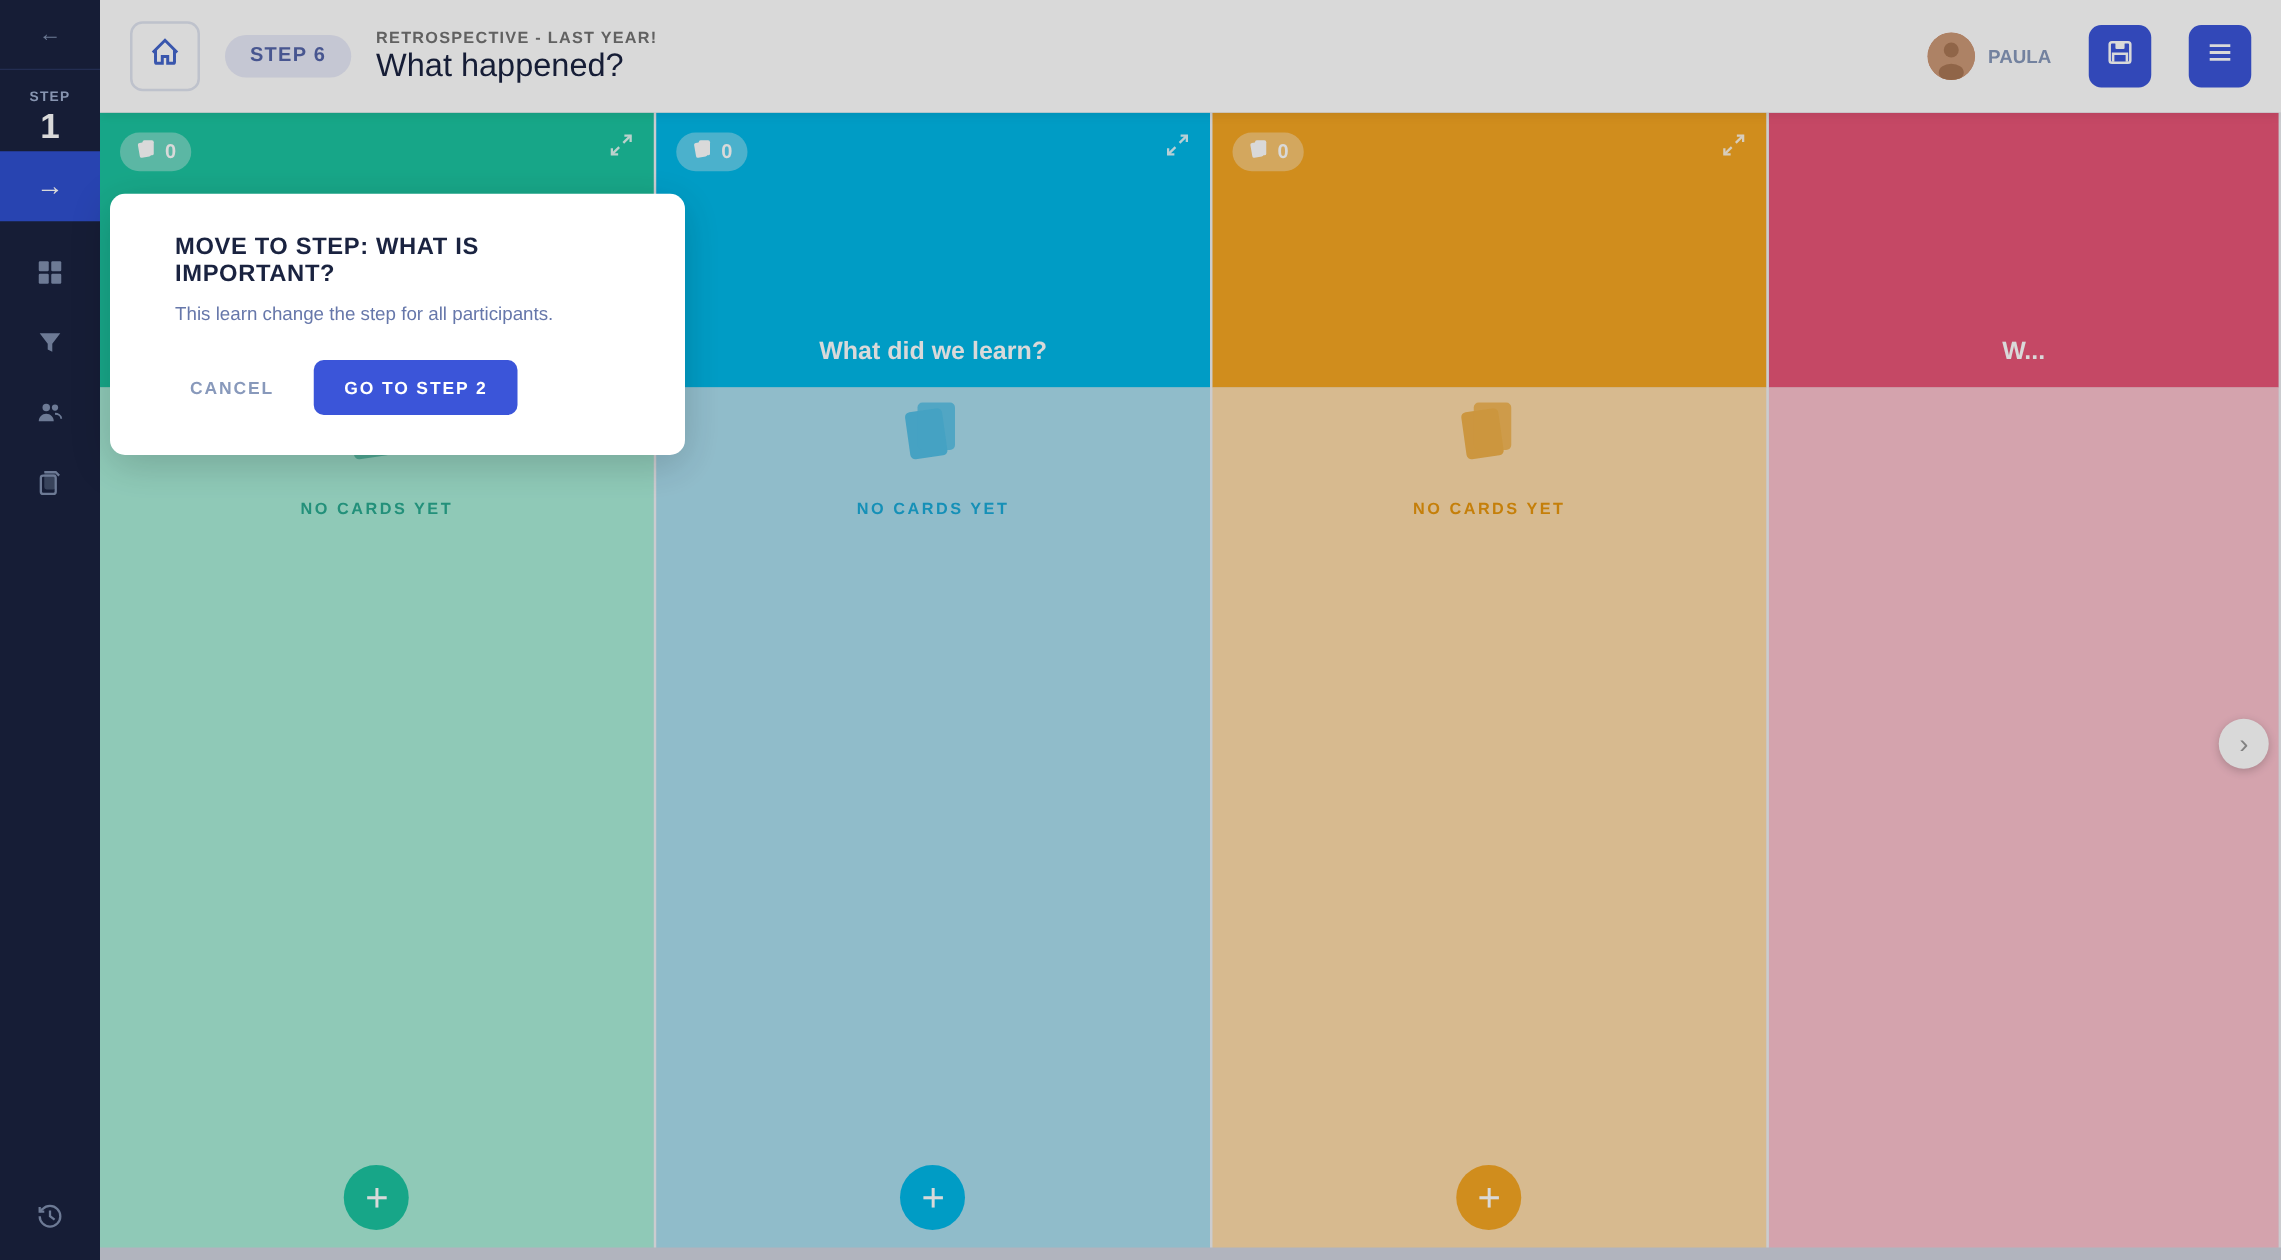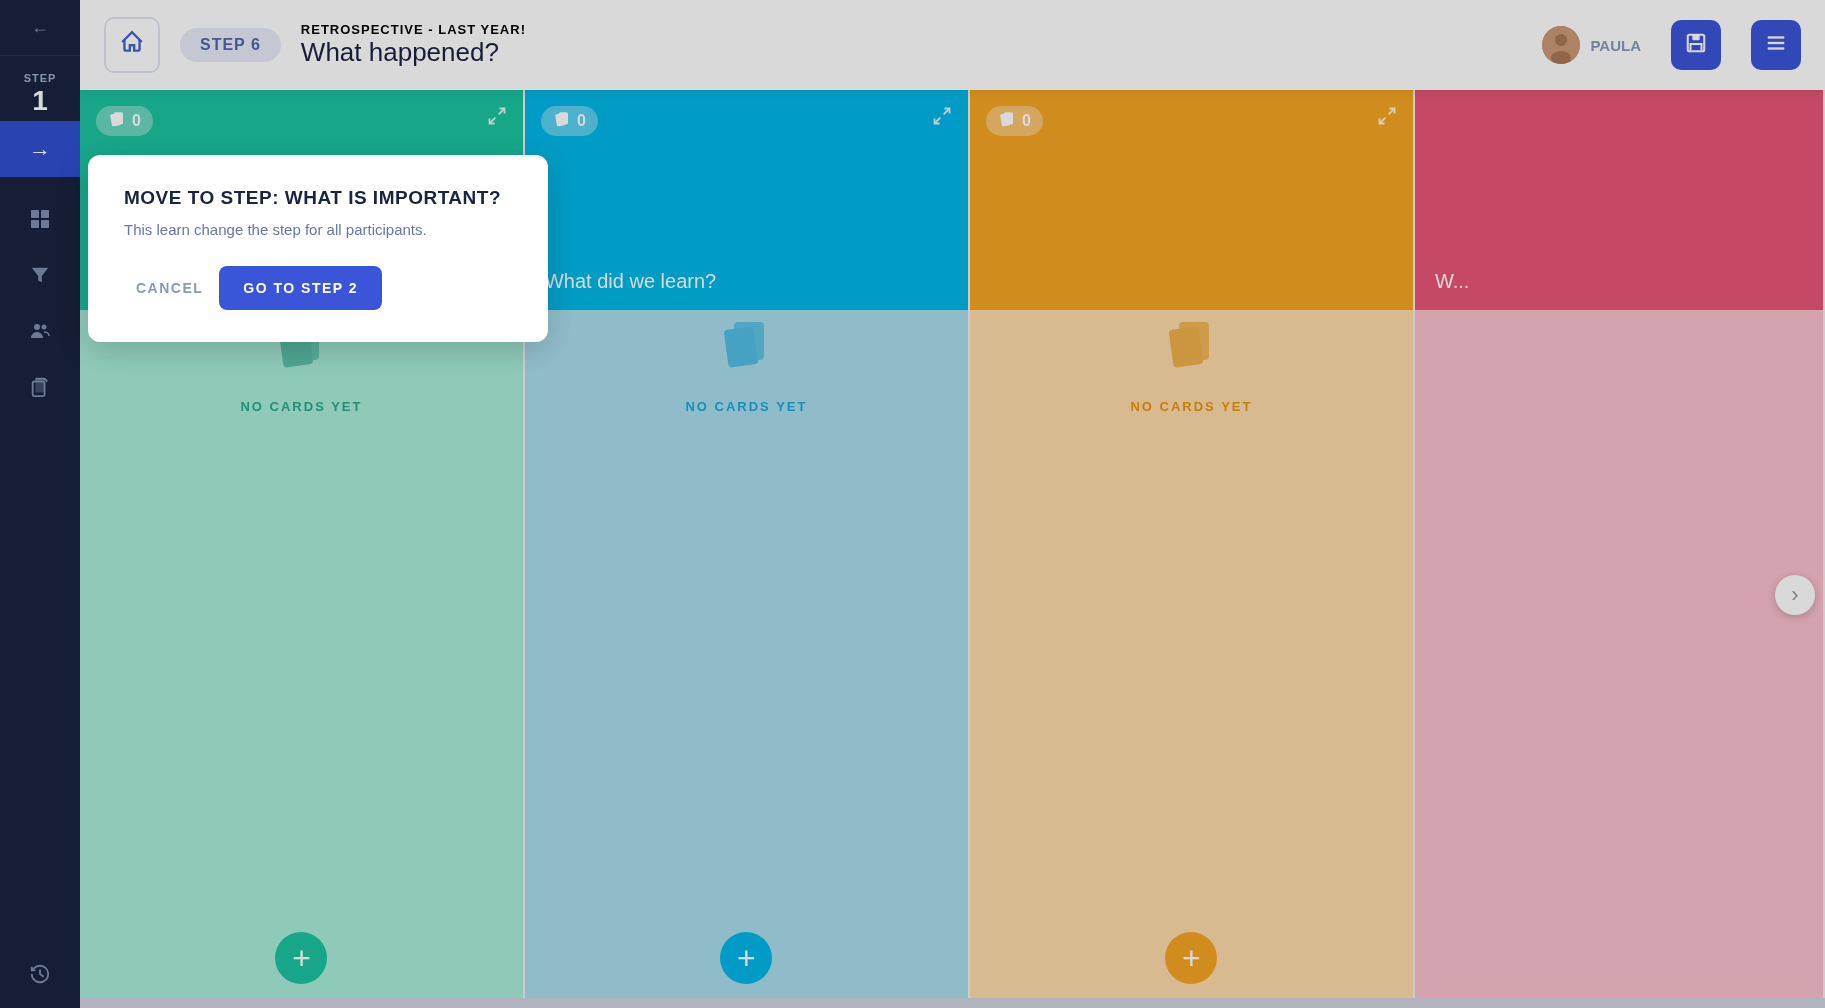--- a/index.html
+++ b/index.html
@@ -111,21 +111,21 @@
       letter-spacing: 1px;
       flex-shrink: 0;
     }
     .header-title-block {
       display: flex;
       flex-direction: column;
       flex: 1;
     }
     .header-subtitle {
       font-size: 13px;
-      color: #000000;
+      color: #737373;
       font-weight: 600;
       letter-spacing: 1px;
       text-transform: uppercase;
     }
     .header-title {
       font-size: 26px;
       font-weight: 400;
       color: #1a2340;
     }
     .header-right {
@@ -196,22 +196,23 @@
       flex-direction: column;
       align-items: flex-start;
       justify-content: flex-end;
       padding: 16px 20px;
       position: relative;
       flex-shrink: 0;
     }
 
     .col-header-title {
       font-size: 20px;
-      font-weight: 400;
+      font-weight: 700;
       color: white;
+      text-align: center;
       width: 100%;
       line-height: 1.3;
     }
 
     .card-count-badge {
       position: absolute;
       top: 16px;
       left: 16px;
       background: rgba(255,255,255,0.35);
       border-radius: 20px;
@@ -333,40 +334,40 @@
       z-index: 200;
       display: flex;
       align-items: flex-start;
       justify-content: flex-start;
       padding-top: 155px;
       padding-left: 88px;
     }
     .modal {
       background: white;
       border-radius: 12px;
-      padding: 32px 36px;
+      padding: 32px 52px;
       width: 460px;
       box-shadow: 0 8px 32px rgba(0,0,0,0.18);
     }
     .modal-title {
       font-size: 19px;
       font-weight: 900;
       color: #1a2340;
       margin-bottom: 12px;
       letter-spacing: 0.5px;
     }
     .modal-desc {
       font-size: 15px;
       color: #6677aa;
       margin-bottom: 28px;
     }
     .modal-actions {
       display: flex;
       align-items: center;
-      gap: 4px;
+      gap: 20px;
     }
     .modal-cancel-btn {
       font-size: 14px;
       font-weight: 800;
       color: #8899bb;
       letter-spacing: 1.5px;
       text-transform: uppercase;
       cursor: pointer;
       background: none;
       border: none;

